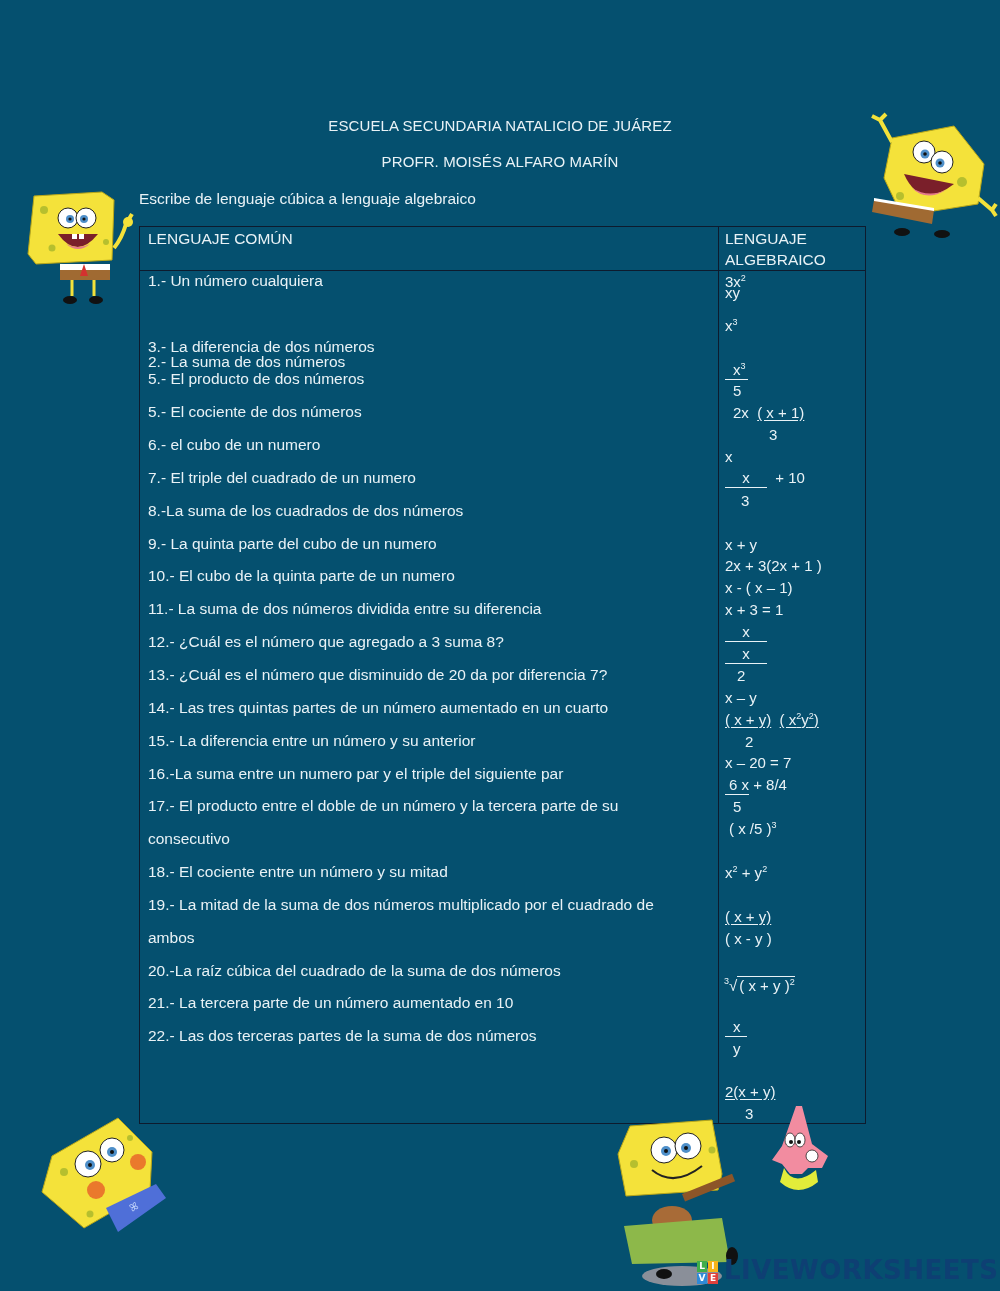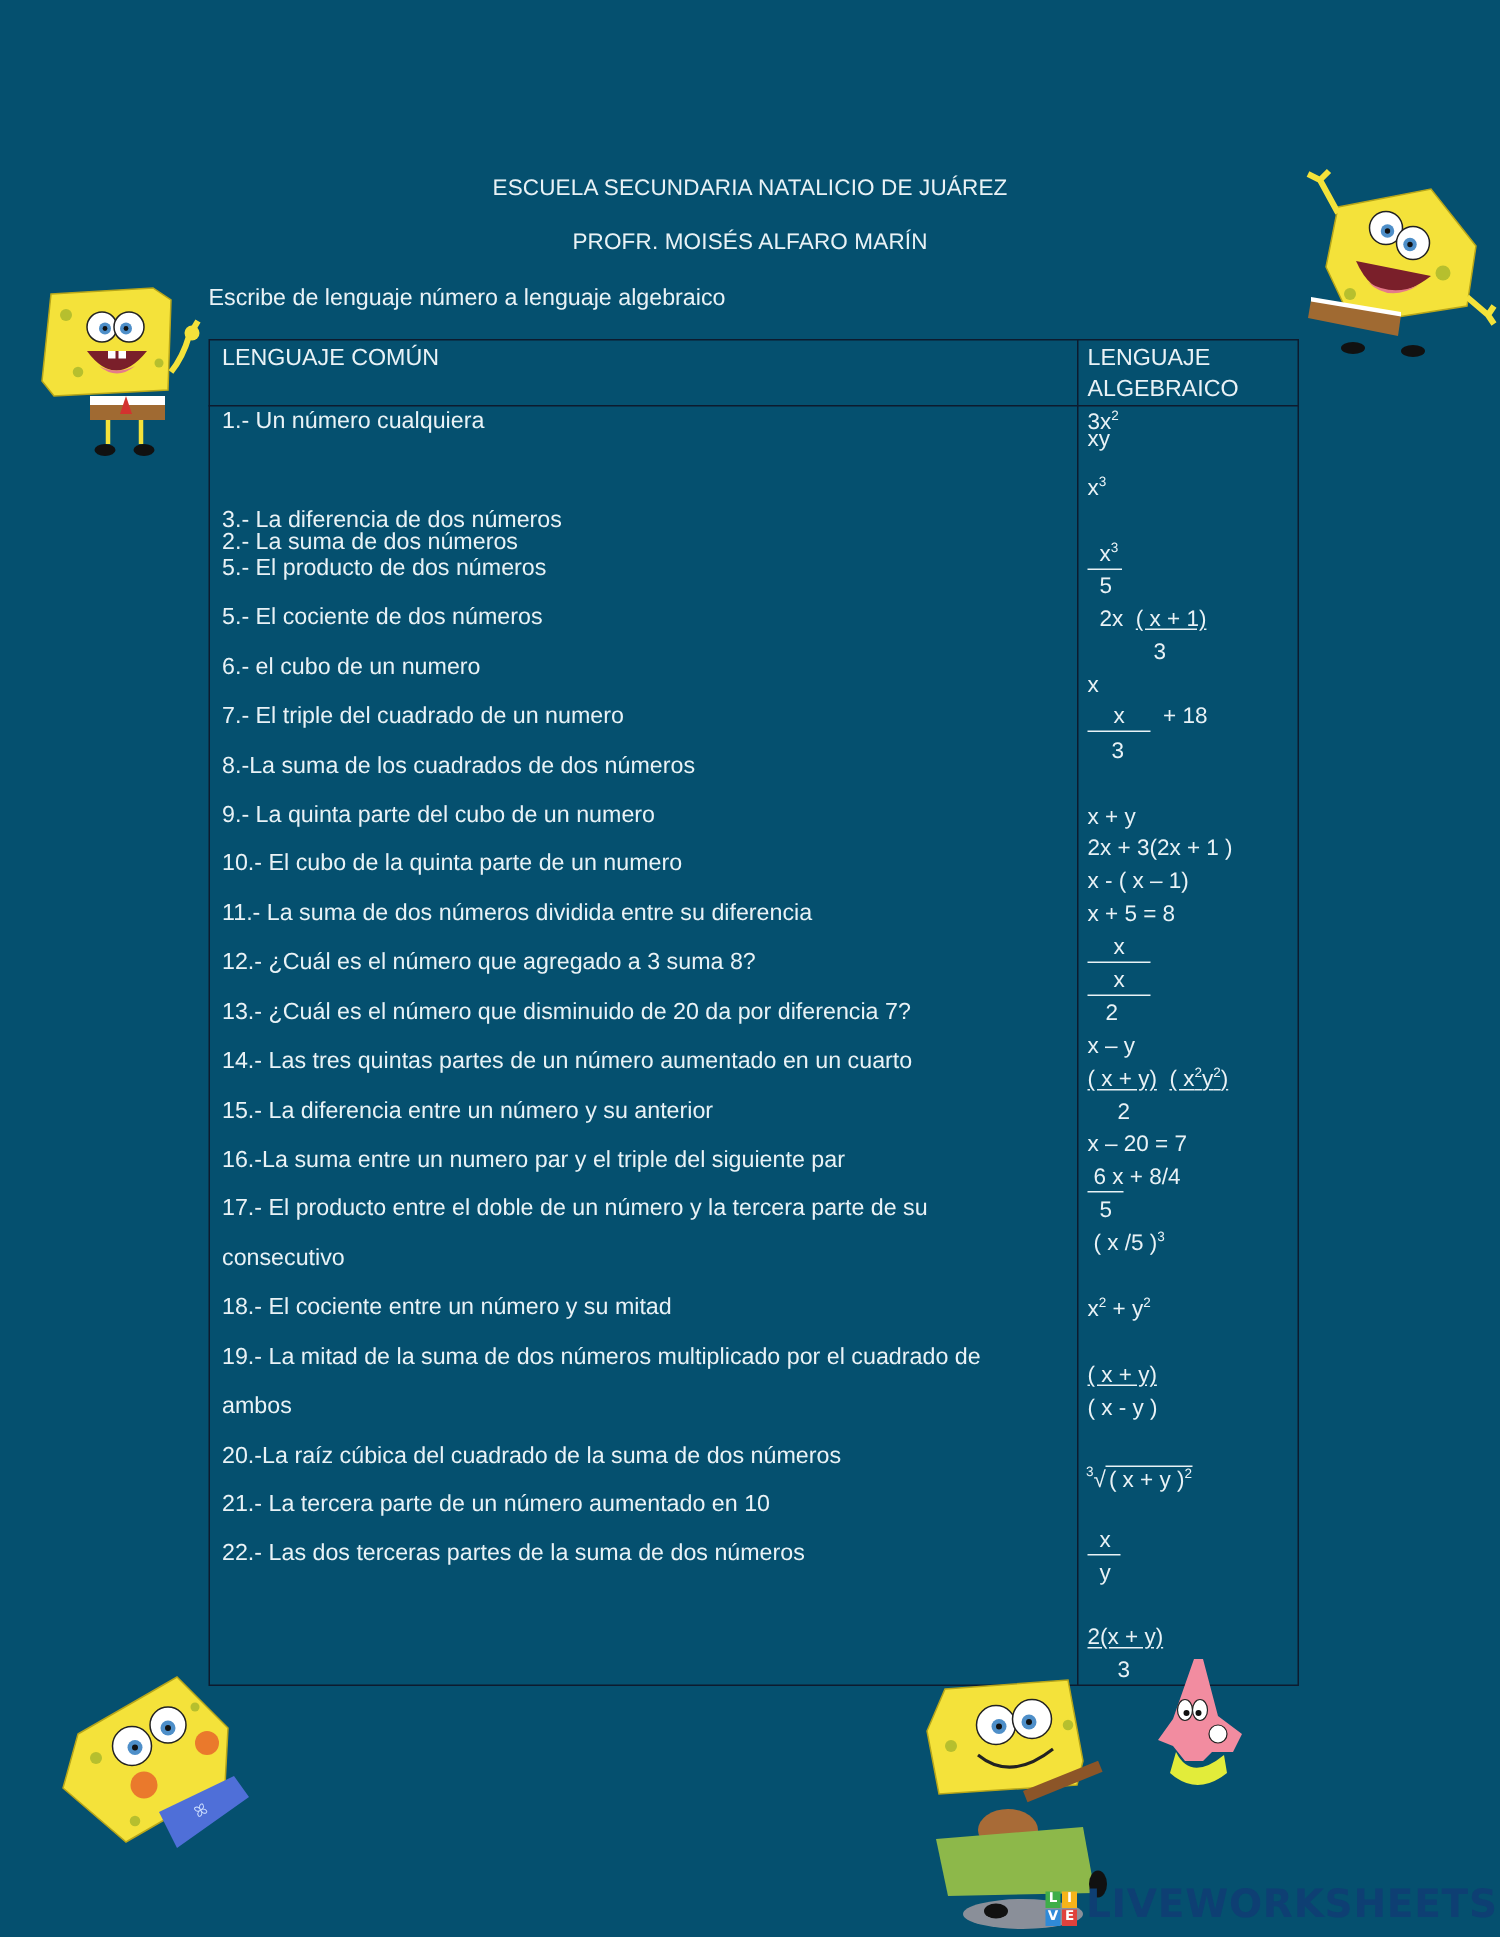--- a/index.html
+++ b/index.html
@@ -28,21 +28,21 @@
   .root-idx { font-size: 9px; vertical-align: 7px; }
   .watermark { font-family: "DejaVu Sans", sans-serif; font-weight: bold; font-size: 26px; color: #0e3f73; letter-spacing: 0.5px; }
   .lv { display: grid; grid-template-columns: 10px 10px; grid-template-rows: 11px 11px; gap: 1px; }
   .lv span { font-family: "DejaVu Sans", sans-serif; font-weight: bold; font-size: 9px; color: #fff; text-align: center; line-height: 11px; }
 </style>
 </head>
 <body>
 
 <div class="abs title" style="top:117px;">ESCUELA SECUNDARIA NATALICIO DE JUÁREZ</div>
 <div class="abs title" style="top:153px;">PROFR. MOISÉS ALFARO MARÍN</div>
-<div class="abs instr">Escribe de lenguaje número a lenguaje algebraico</div>
+<div class="abs instr">Escribe de lenguaje cúbica a lenguaje algebraico</div>
 
 <div class="abs table-frame"></div>
 <div class="abs vline"></div>
 <div class="abs hline"></div>
 
 <div class="abs hdr" style="left:148px; top:228px;">LENGUAJE COMÚN</div>
 <div class="abs hdr" style="left:725px; top:228px;">
   <div>LENGUAJE</div>
   <div>ALGEBRAICO</div>
 </div>
@@ -82,28 +82,28 @@
 <div class="abs a" style="left:733px; top:382px;">5</div>
 
 <div class="abs a" style="left:733px; top:404px;">
   <span>2x</span>&nbsp; <span class="ul">( x + 1)</span>
 </div>
 <div class="abs a" style="left:769px; top:426px;">3</div>
 
 <div class="abs a" style="left:725px; top:448px;">x</div>
 
 <div class="abs a" style="left:725px; top:469px;">
-  <span class="bar" style="width:42px; text-align:center;">x</span>&nbsp; <span>+ 18</span>
+  <span class="bar" style="width:42px; text-align:center;">x</span>&nbsp; <span>+ 10</span>
 </div>
 <div class="abs a" style="left:741px; top:492px;">3</div>
 
 <div class="abs a" style="left:725px; top:536px;">x + y</div>
 <div class="abs a" style="left:725px; top:557px;">2x + 3(2x + 1 )</div>
 <div class="abs a" style="left:725px; top:579px;">x - ( x – 1)</div>
-<div class="abs a" style="left:725px; top:601px;">x + 5 = 8</div>
+<div class="abs a" style="left:725px; top:601px;">x + 3 = 1</div>
 
 <div class="abs a" style="left:725px; top:623px;">
   <span class="bar" style="width:42px; text-align:center;">x</span>
 </div>
 <div class="abs a" style="left:725px; top:645px;">
   <span class="bar" style="width:42px; text-align:center;">x</span>
 </div>
 <div class="abs a" style="left:737px; top:667px;">2</div>
 
 <div class="abs a" style="left:725px; top:689px;">x – y</div>

